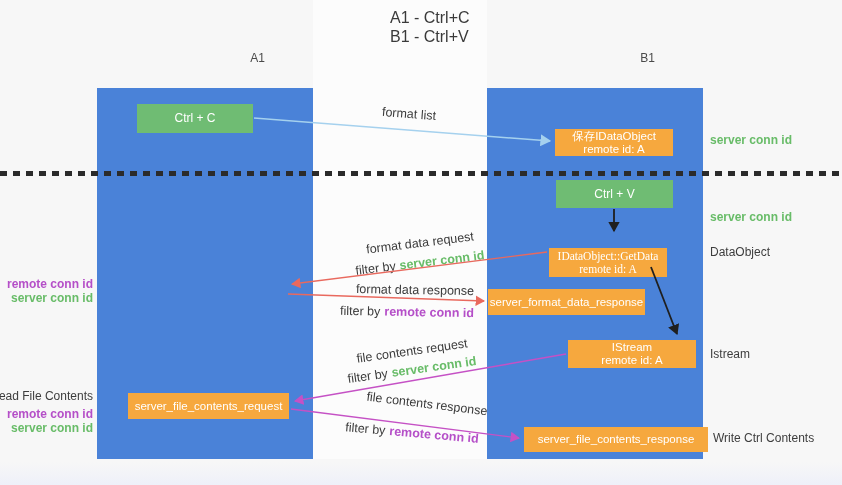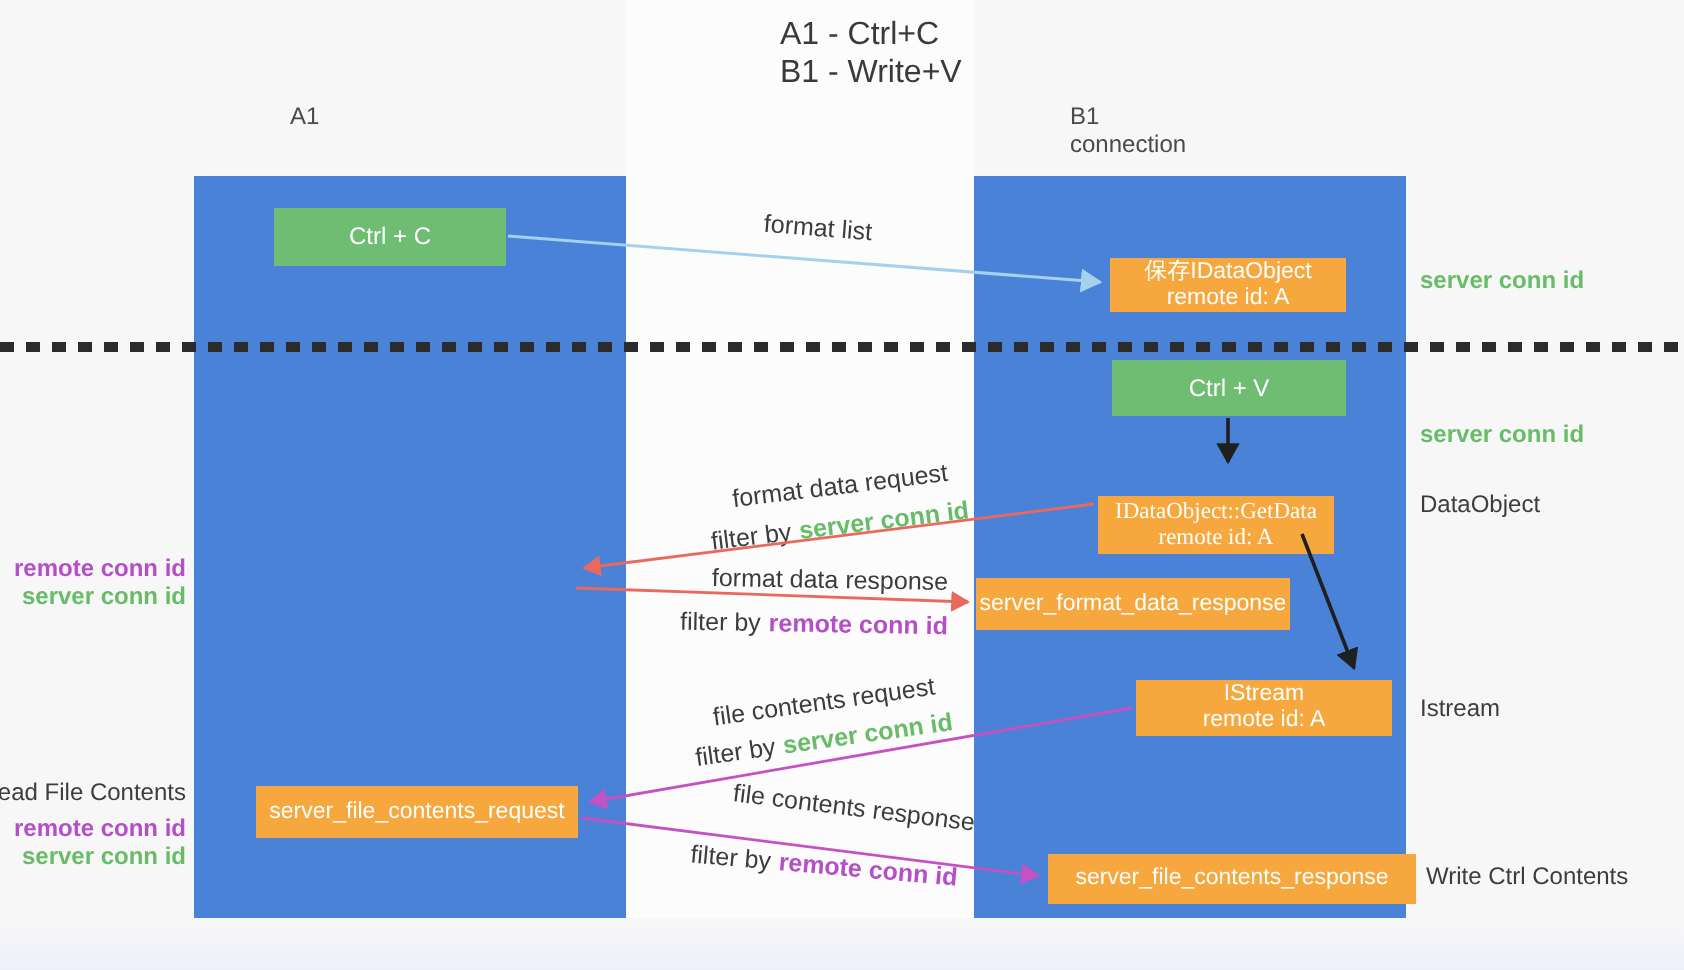--- a/index.html
+++ b/index.html
@@ -10,21 +10,21 @@
     --ink:#3d3d3d;
   }
   *{margin:0;padding:0;box-sizing:border-box;}
   html,body{background:#fff;}
   body{font-family:"Liberation Sans",sans-serif;}
   .canvas{position:relative;width:842px;height:485px;background:var(--bg);overflow:hidden;}
   .band{position:absolute;left:313px;top:0;width:174px;height:459px;background:var(--band);}
   .bottom-fade{position:absolute;left:0;top:462px;width:842px;height:23px;
     background:linear-gradient(180deg,rgba(247,247,247,0) 0%,#eef0f9 100%);}
   .title{position:absolute;left:369px;top:8px;font-size:16px;line-height:19px;color:#3a3a3a;margin-left:21px;}
-  .col-header{position:absolute;top:51px;width:120px;text-align:left;font-size:12px;line-height:14px;color:#4a4a4a;}
+  .col-header{position:absolute;top:51px;width:120px;text-align:right;font-size:12px;line-height:14px;color:#4a4a4a;}
   .col-header.a1{left:145px;} .col-header.b1{left:535px;}
   .column{position:absolute;top:88px;width:216px;height:371px;background:var(--blue);}
   .column.a1{left:97px;} .column.b1{left:487px;}
   .dotted{position:absolute;left:0;top:171px;width:842px;height:5px;
     background:repeating-linear-gradient(90deg,#2b2b2b 0 7px,transparent 7px 13px);}
   .node{position:absolute;display:flex;flex-direction:column;align-items:center;justify-content:center;
     color:#fff;text-align:center;font-size:12px;line-height:13px;white-space:nowrap;}
   .node.green{background:var(--green);}
   .node.orange{background:var(--orange);font-size:11.5px;}
   .n-ctrl-c{left:137px;top:104px;width:116px;height:29px;}
@@ -48,29 +48,28 @@
 </style>
 </head>
 <body>
 
 <div class="canvas">
   <div class="band"></div>
   <div class="bottom-fade"></div>
 
   <div class="title">
     <div>A1 - Ctrl+C</div>
-    <div>B1 - Write+V</div>
+    <div>B1 - Ctrl+V</div>
   </div>
 
   <div class="col-header a1">
     <div>A1</div>
   </div>
   <div class="col-header b1">
     <div>B1</div>
-    <div>connection</div>
   </div>
 
   <div class="column a1"></div>
   <div class="column b1"></div>
 
   <div class="dotted"></div>
 
   <div class="node green n-ctrl-c">
     <span>Ctrl + C</span>
   </div>

